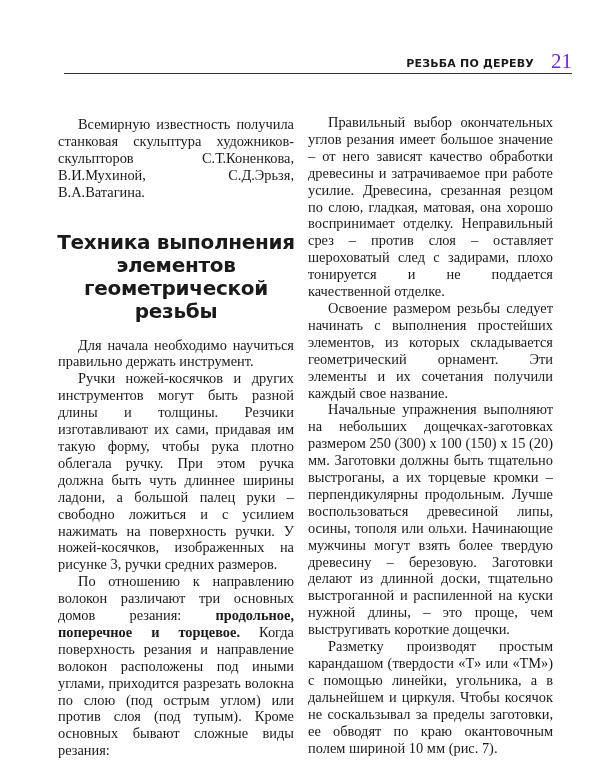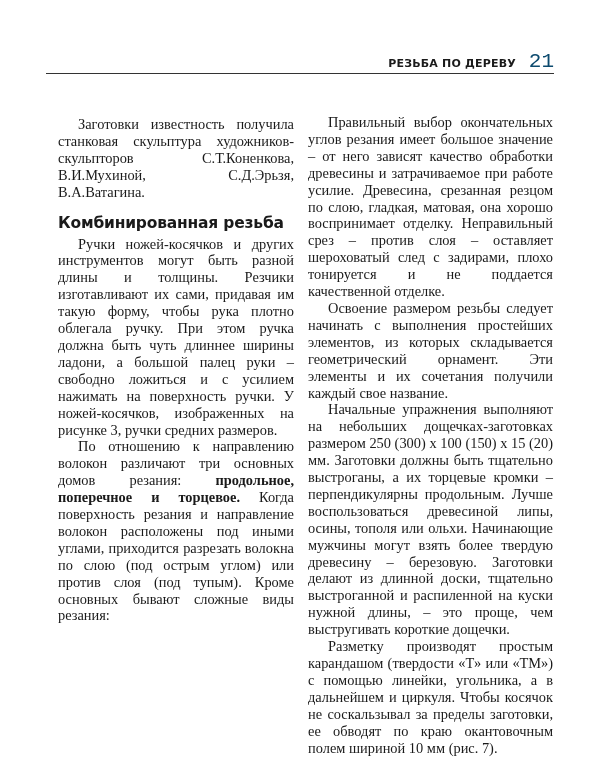--- a/index.html
+++ b/index.html
@@ -1,19 +1,19 @@
 <!DOCTYPE html>
 <html><head>
 <meta charset="utf-8">
 <style>
   html, body { margin: 0; padding: 0; background: #ffffff; }
   body { width: 600px; height: 774px; position: relative; overflow: hidden; color: #1a1a1a; }
-  .header { position: absolute; left: 46px; top: 46px; width: 508px; height: 27px; border-bottom: 1.5px solid #333; }
+  .header { position: absolute; left: 64px; top: 46px; width: 508px; height: 27px; border-bottom: 1.5px solid #333; }
   .running-title { position: absolute; right: 38px; bottom: 3px; font-family: "DejaVu Sans", sans-serif; font-weight: bold; font-size: 11px; letter-spacing: 0.2px; color: #1a1a1a; }
-  .page-number { position: absolute; right: 0; bottom: 1px; font-family: Liberation Mono, monospace; font-size: 21px; color: #0c4a6e; line-height: 1; text-align: center; }
+  .page-number { position: absolute; right: 0; bottom: 1px; font-family: Liberation Serif, serif; font-size: 21px; color: #6d28d9; line-height: 1; text-align: center; }
   .col { position: absolute; top: 116px; font-family: "Liberation Serif", serif; font-size: 14.4px; line-height: 16.9px; text-align: justify; }
   .col-left { left: 58px; width: 236px; }
   .col-right { left: 308px; width: 245px; top: 114px; }
   .col p { margin: 0; text-indent: 20px; hyphens: manual; }
   .col p.noindent { text-indent: 0; }
   .col p + p { margin-top: 0; }
   .sub-heading { font-family: "DejaVu Sans", sans-serif; font-weight: bold; font-size: 15.5px; letter-spacing: -0.2px; margin: 13px 0 3px 0; text-indent: 0; line-height: 19px; }
   .big-heading { font-family: "DejaVu Sans", sans-serif; font-weight: bold; font-size: 20px; line-height: 23px; text-align: center; margin: 30px -6px 14px -6px; letter-spacing: -0.3px; }
   .big-heading span { display: block; }
   b { font-weight: bold; }
@@ -21,22 +21,27 @@
 </style>
 </head>
 <body>
 
 <div class="header">
   <span class="running-title">РЕЗЬБА ПО ДЕРЕВУ</span>
   <span class="page-number">21</span>
 </div>
 
 <div class="col col-left">
-  <p>Заготовки известность получила станковая скульптура художников-скульпторов С.Т.Коненкова, В.И.Мухиной, С.Д.Эрьзя, В.А.Ватагина.</p>
-  <div class="sub-heading">Комбинированная резьба</div>
+  <p>Всемирную известность получила станковая скульптура художников-скульпторов С.Т.Коненкова, В.И.Мухиной, С.Д.Эрьзя, В.А.Ватагина.</p>
+  <div class="big-heading">
+    <span>Техника выполнения</span>
+    <span>элементов</span>
+    <span>геометрической резьбы</span>
+  </div>
+  <p>Для начала необходимо научиться правильно держать инструмент.</p>
   <p>Ручки ножей-косячков и других инструментов могут быть разной длины и толщины. Резчики изготавливают их сами, придавая им такую форму, чтобы рука плотно облегала ручку. При этом ручка должна быть чуть длиннее ширины ладони, а большой палец руки – свободно ложиться и с усилием нажимать на поверхность ручки. У ножей-косячков, изображенных на рисунке 3, ручки средних размеров.</p>
   <p><span>По отношению к направлению волокон различают три основных домов резания: </span><b>продольное, поперечное и торцевое.</b><span> Когда поверхность резания и направление волокон расположены под иными углами, приходится разрезать волокна по слою (под острым углом) или против слоя (под тупым). Кроме основных бывают сложные виды резания: </span></p>
 </div>
 
 <div class="col col-right">
   <p>Правильный выбор окончательных углов резания имеет большое значение – от него зависят качество обработки древесины и затрачиваемое при работе усилие. Древесина, срезанная резцом по слою, гладкая, матовая, она хорошо воспринимает отделку. Неправильный срез – против слоя – оставляет шероховатый след с задирами, плохо тонируется и не поддается качественной отделке.</p>
   <p>Освоение размером резьбы следует начинать с выполнения простейших элементов, из которых складывается геометрический орнамент. Эти элементы и их сочетания получили каждый свое название.</p>
   <p>Начальные упражнения выполняют на небольших дощечках-заготовках размером 250 (300) х 100 (150) х 15 (20) мм. Заготовки должны быть тщательно выстроганы, а их торцевые кромки – перпендикулярны продольным. Лучше воспользоваться древесиной липы, осины, тополя или ольхи. Начинающие мужчины могут взять более твердую древесину – березовую. Заготовки делают из длинной доски, тщательно выстроганной и распиленной на куски нужной длины, – это проще, чем выстругивать короткие дощечки.</p>
   <p>Разметку производят простым карандашом (твердости «Т» или «ТМ») с помощью линейки, угольника, а в дальнейшем и циркуля. Чтобы косячок не соскальзывал за пределы заготовки, ее обводят по краю окантовочным полем шириной 10 мм (рис. 7).</p>
 

